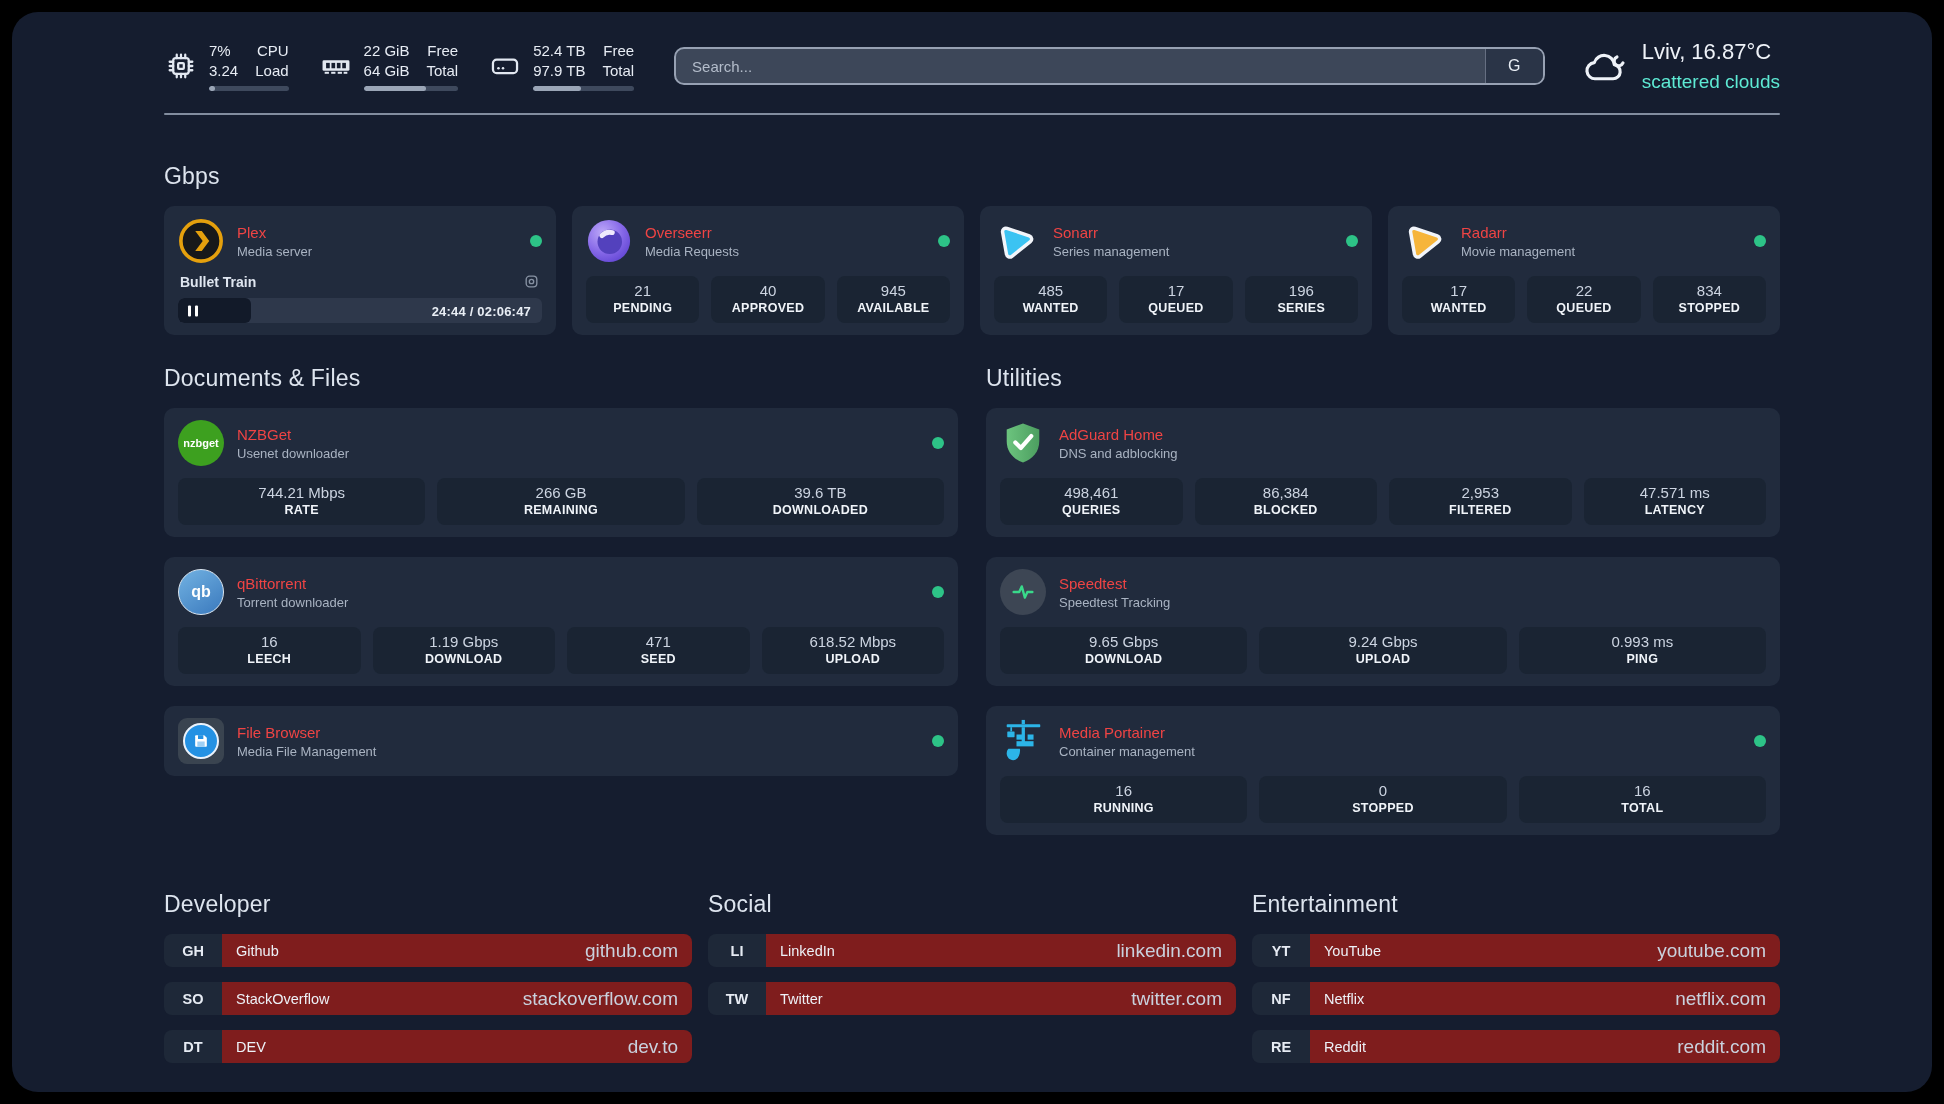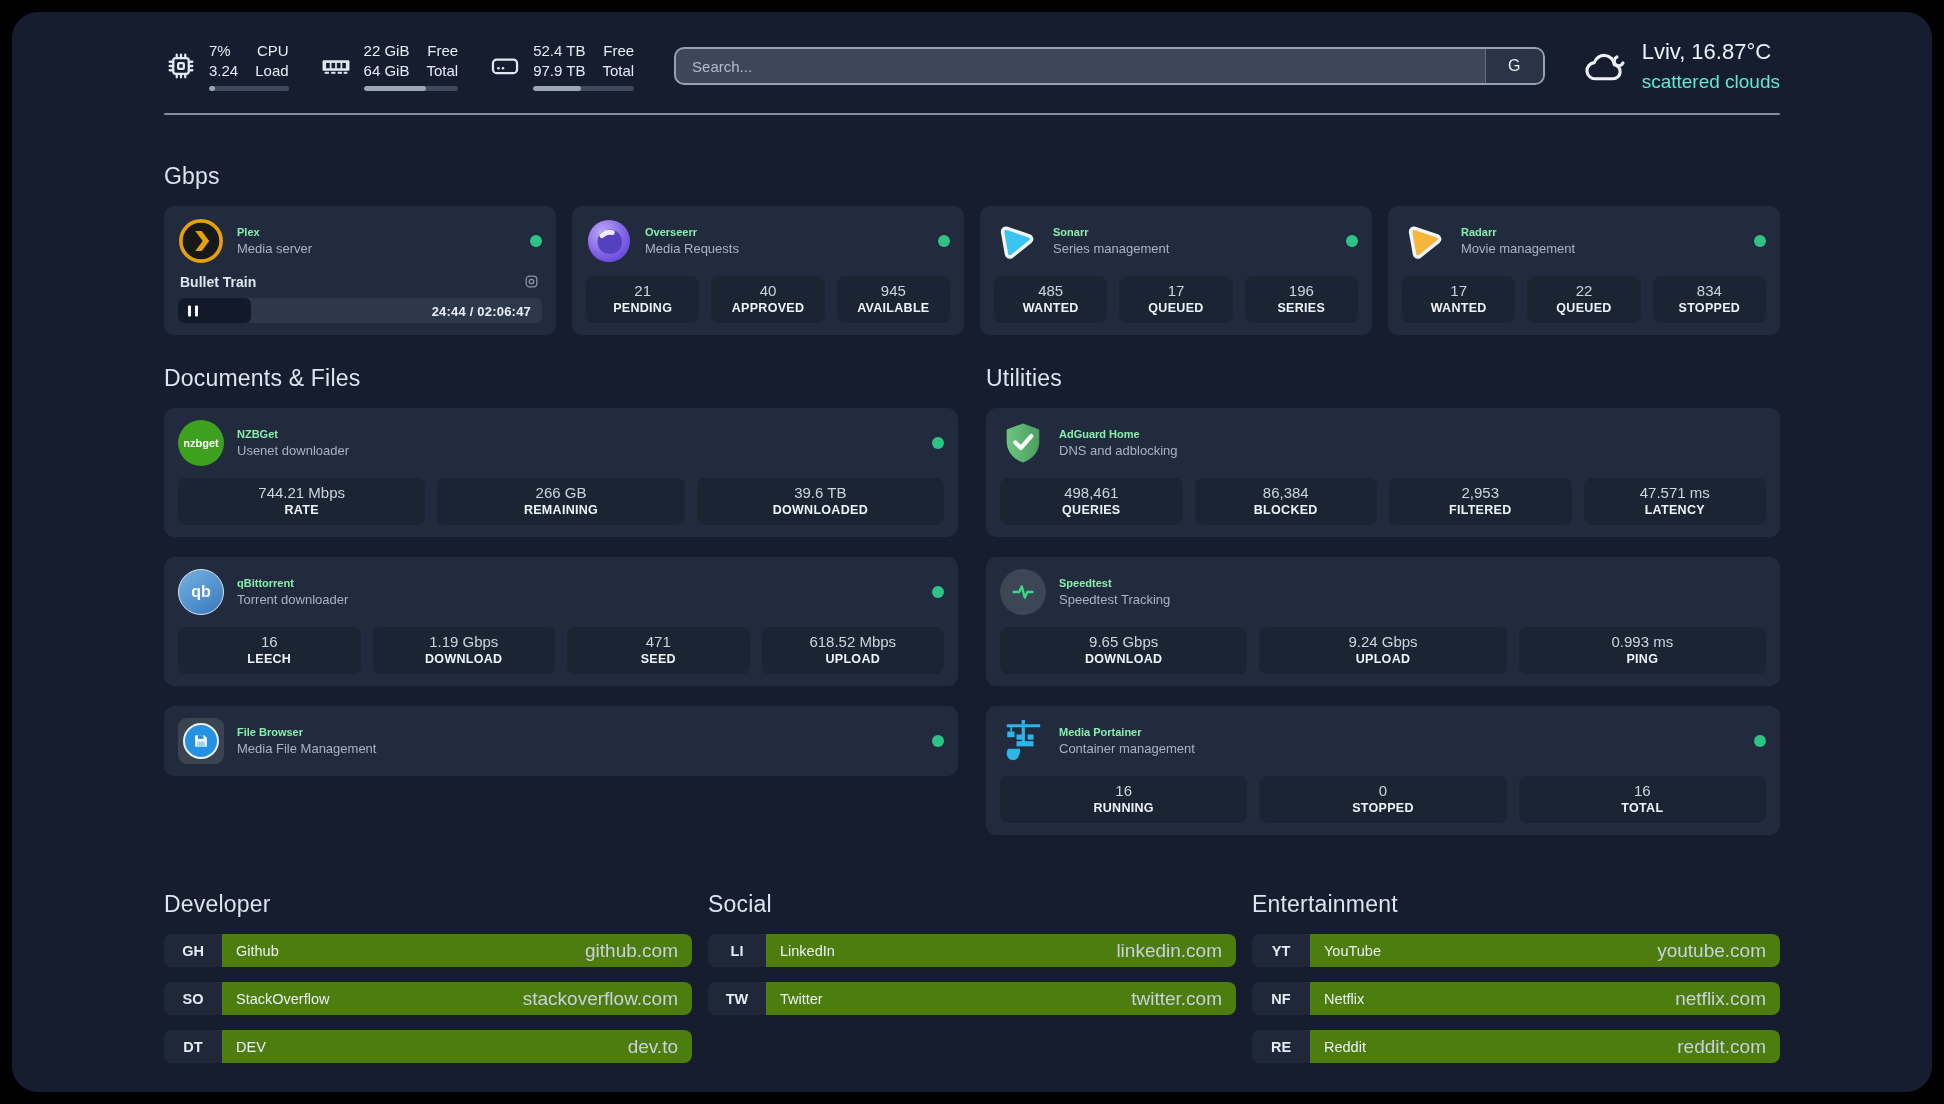--- a/index.html
+++ b/index.html
@@ -41,21 +41,21 @@
   .media-section { margin-top:48px; }
   .grid-4 { display:grid; grid-template-columns:repeat(4,1fr); gap:16px; }
   .grid-2 { display:grid; grid-template-columns:1fr 1fr; gap:28px; align-items:start; margin-top:30px; }
 
   .card { background:#212b3d; border-radius:10px; padding:12px 14px; cursor:pointer; }
   .col .card { margin-bottom:20px; }
   .col .card:last-child { margin-bottom:0; }
   .card-head { display:flex; align-items:center; gap:13px; }
   .app-icon { width:46px; height:46px; flex:0 0 46px; display:flex; align-items:center; justify-content:center; }
   .app-icon svg { width:100%; height:100%; }
-  .app-name { font-size:11px; font-weight:700; color:#86efac; }
+  .app-name { font-size:15px; font-weight:400; color:#ef4444; }
   .app-desc { font-size:13px; color:#a9b3c2; margin-top:3px; }
   .dot { width:12px; height:12px; border-radius:50%; background:#2dc387; margin-left:auto; align-self:center; flex:0 0 12px; }
 
   .stats { display:flex; gap:12px; margin-top:12px; }
   .stat { flex:1; background:#1a2433; border-radius:8px; text-align:center; padding:6px 4px 8px; }
   .stat-value { font-size:15px; color:#ccd4e1; }
   .stat-label { font-size:12.5px; font-weight:700; color:#f0f4f9; margin-top:2px; letter-spacing:.3px; }
 
   
   .player-title-row { display:flex; justify-content:space-between; align-items:center; margin-top:9px; padding:0 2px; }
@@ -77,21 +77,21 @@
   .icon-speedtest svg { width:30px; height:30px; }
   .icon-fb-wrap { width:46px; height:46px; border-radius:9px; background:#3a4450; display:flex; align-items:center; justify-content:center; }
   .icon-fb { width:36px; height:36px; border-radius:50%; background:#2491e3; border:2px solid #eaf2fb; display:flex; align-items:center; justify-content:center; }
   .icon-fb svg { width:20px; height:20px; }
 
   
   .links-grid { display:grid; grid-template-columns:repeat(3,1fr); gap:16px; margin-top:56px; }
   .link-row { display:flex; height:33px; border-radius:8px; overflow:hidden; margin-bottom:15px; cursor:pointer; }
   .link-tag { width:58px; background:#1e2838; color:#e6ebf3; display:flex; align-items:center; justify-content:center;
               font-size:14.5px; font-weight:600; flex:0 0 58px; }
-  .link-main { flex:1; background:#4d7c0f; display:flex; justify-content:space-between; align-items:center; padding:0 14px; }
+  .link-main { flex:1; background:#7f1d1d; display:flex; justify-content:space-between; align-items:center; padding:0 14px; }
   .link-name { font-size:14.5px; color:#edf1f7; }
   .link-url { font-size:19px; color:#c9d1dd; }
 </style>
 </head>
 <body>
 
 <div class="frame">
 <div class="screen">
 
   <div class="topbar">

